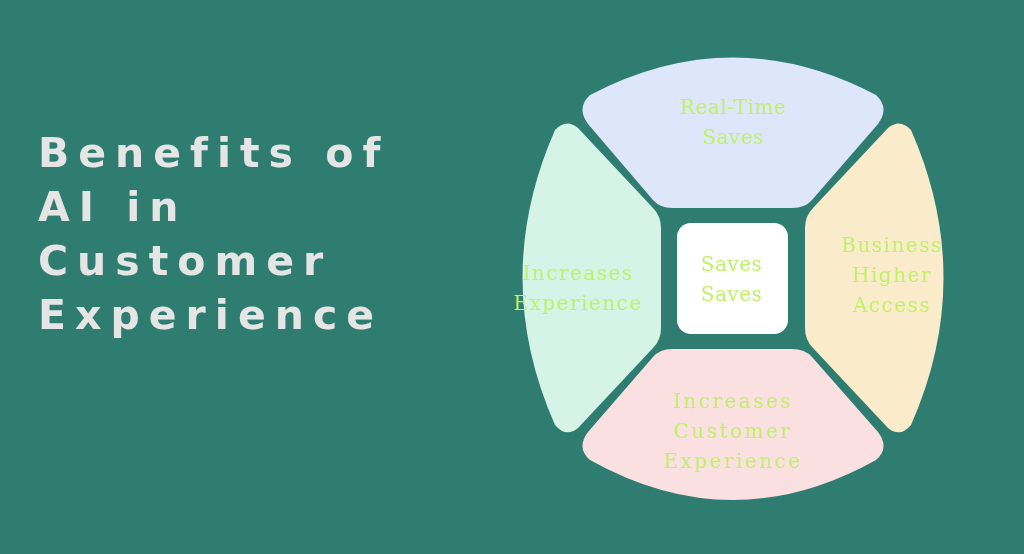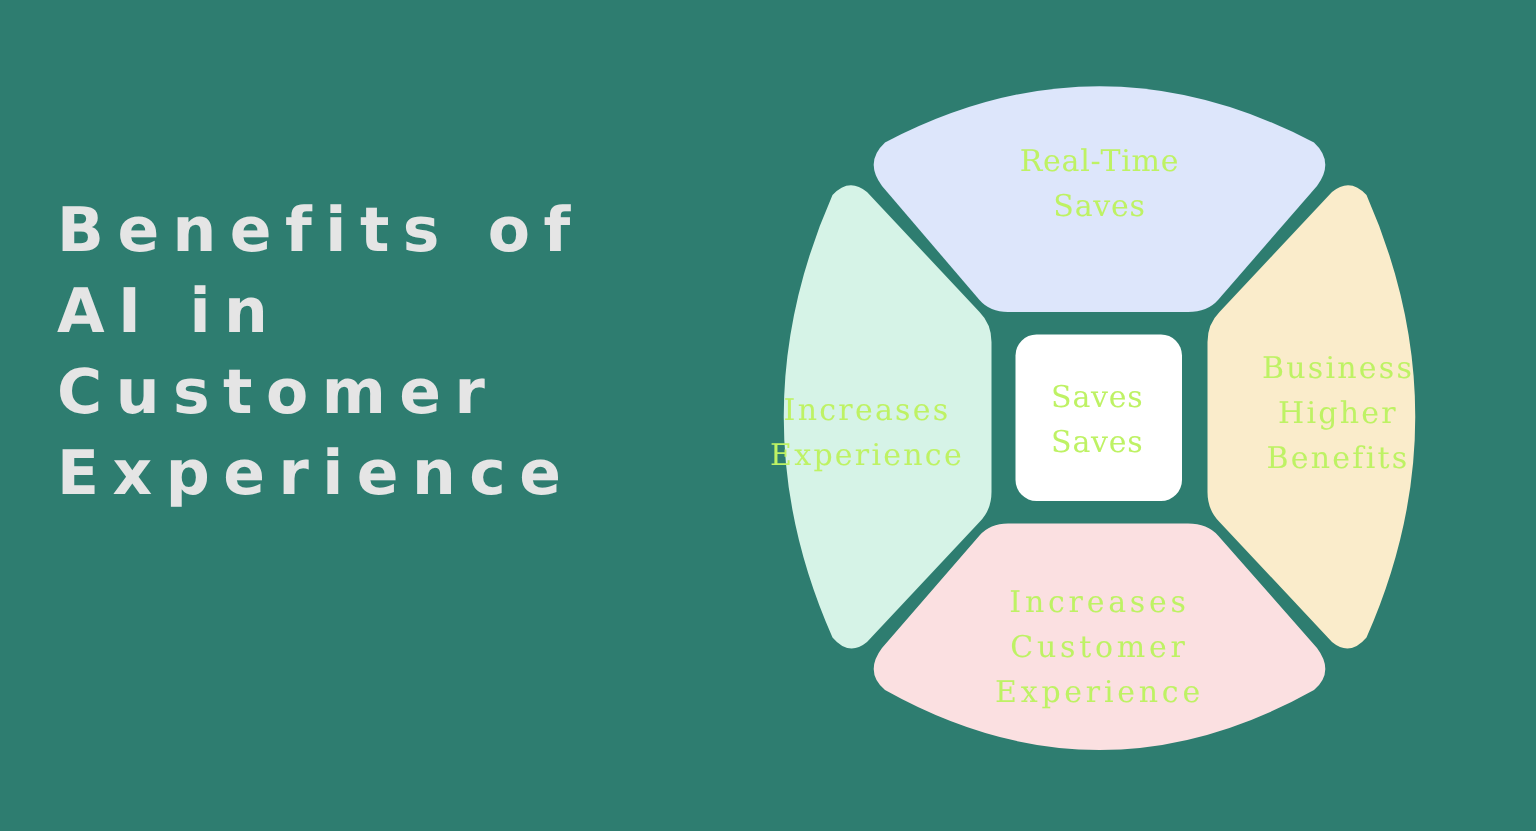--- a/index.html
+++ b/index.html
@@ -33,21 +33,21 @@
 </svg>
 
 <div class="lbl" style="left:633px;top:92px;width:200px;letter-spacing:0.5px;">
   <div>Real-Time</div>
   <div>Saves</div>
 </div>
 
 <div class="lbl" style="left:812px;top:230px;width:160px;">
   <div>Business</div>
   <div>Higher</div>
-  <div>Benefits</div>
+  <div>Access</div>
 </div>
 
 <div class="lbl" style="left:633px;top:386px;width:200px;letter-spacing:2.5px;">
   <div>Increases</div>
   <div>Customer</div>
   <div>Experience</div>
 </div>
 
 <div class="lbl" style="left:498px;top:258px;width:160px;">
   <div>Increases</div>

